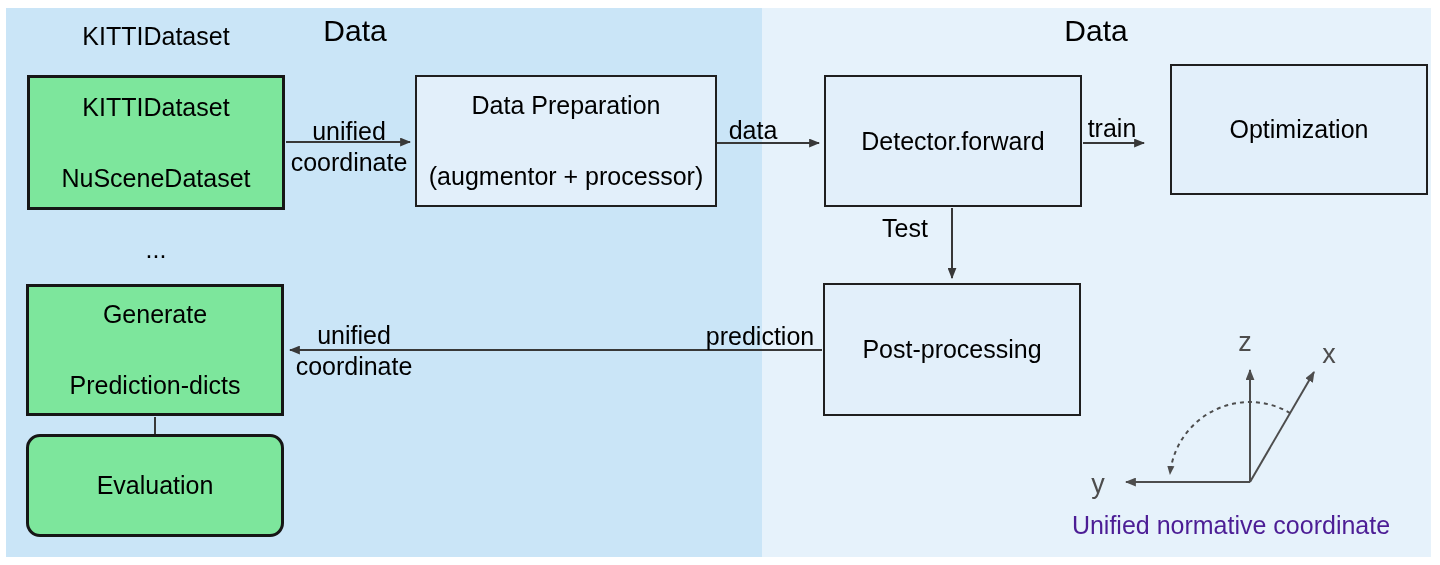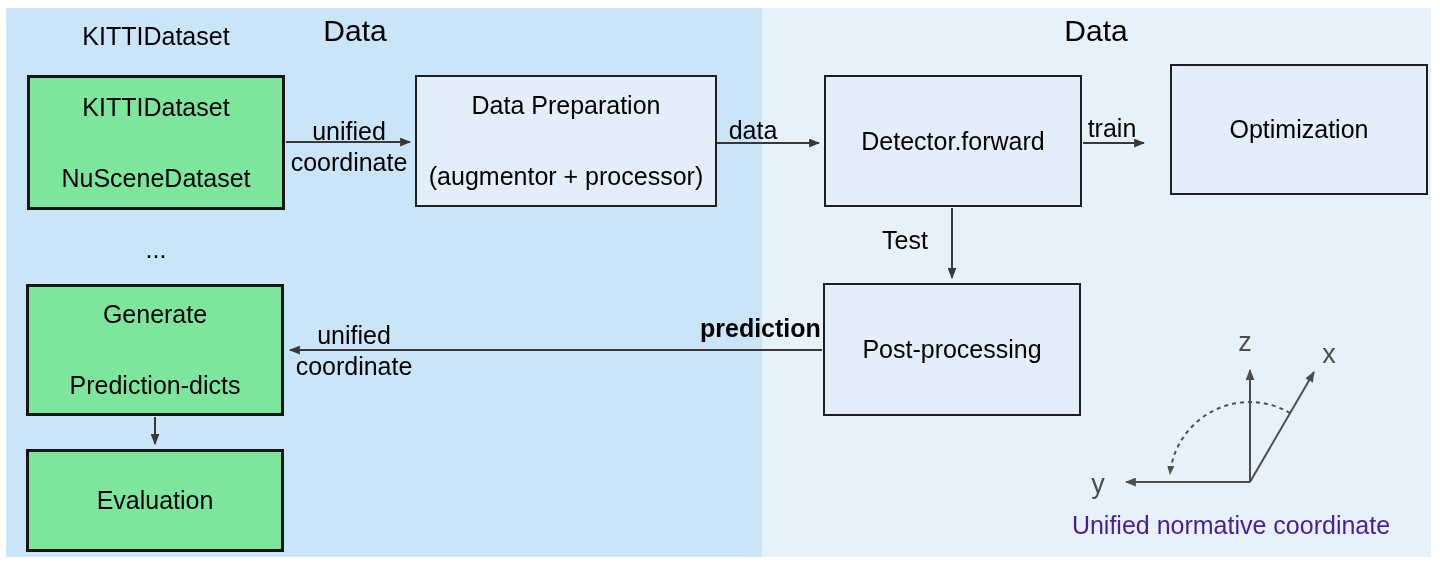--- a/index.html
+++ b/index.html
@@ -106,36 +106,36 @@
 
   <div class="node node-light" style="left:823px; top:283px; width:258px; height:133px;">
     <span>Post-processing</span>
   </div>
 
   <div class="node node-green" style="left:26px; top:284px; width:258px; height:132px;">
     <span>Generate</span>
     <span>Prediction-dicts</span>
   </div>
 
-  <div class="node node-green" style="left:26px; top:449px; width:258px; height:103px;">
+  <div class="node node-green" style="left:26px; top:434px; width:258px; height:103px;border-radius:14px;">
     <span>Evaluation</span>
   </div>
 
   <div class="edge-label" style="left:284px; top:116px; width:130px;">
     <div>unified</div>
     <div>coordinate</div>
   </div>
 
   <div class="edge-label" style="left:723px; top:115px; width:60px;">data</div>
 
   <div class="edge-label" style="left:1082px; top:113px; width:60px;">train</div>
 
-  <div class="edge-label" style="left:875px; top:225px; width:60px;">Test</div>
+  <div class="edge-label" style="left:875px; top:213px; width:60px;">Test</div>
 
-  <div class="edge-label" style="left:700px; top:313px; width:120px;font-weight:bold;">prediction</div>
+  <div class="edge-label" style="left:700px; top:321px; width:120px;">prediction</div>
 
   <div class="edge-label" style="left:289px; top:320px; width:130px;">
     <div>unified</div>
     <div>coordinate</div>
   </div>
 
   <div class="axis-letter" style="left:1230px; top:327px; width:30px;">z</div>
   <div class="axis-letter" style="left:1314px; top:339px; width:30px;">x</div>
   <div class="axis-letter" style="left:1083px; top:469px; width:30px;">y</div>
   <div class="axes-caption" style="left:1051px; top:510px; width:360px;">Unified normative coordinate</div>

